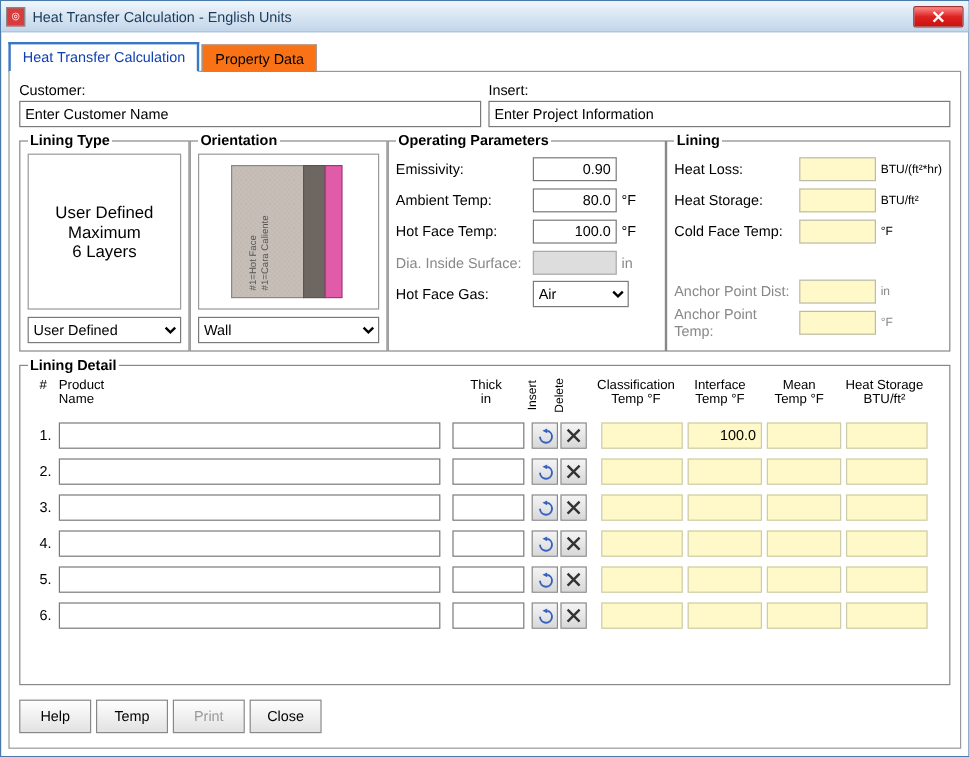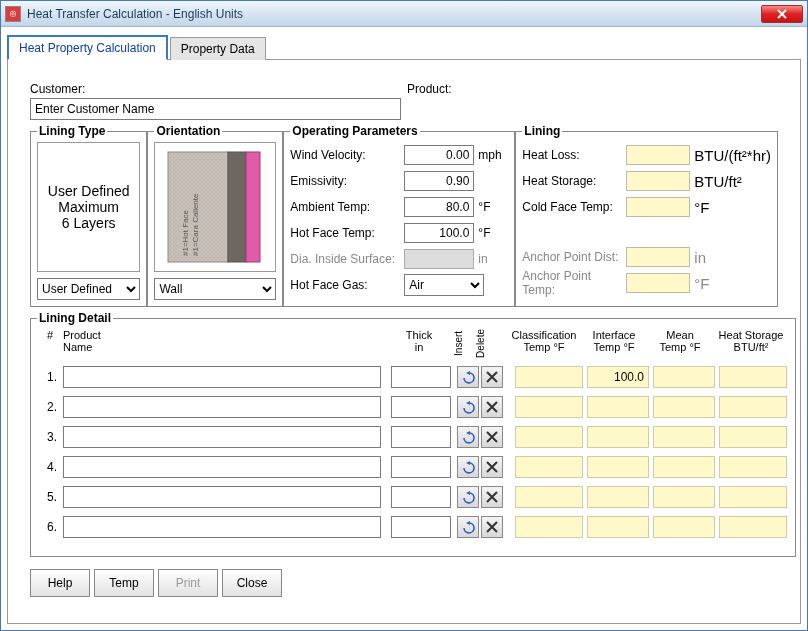--- a/index.html
+++ b/index.html
@@ -56,38 +56,38 @@
     flex-direction:column;
   }
   .tab-strip {
     display:flex;
     height: 26px;
     align-items:flex-end;
   }
   .tab {
     padding: 4px 10px;
     border: 1px solid #999;
-    background: #e5e5e5;
+    background: #f97316;
     border-bottom: none;
     margin-right: 2px;
     cursor:pointer;
     position:relative;
     top:1px;
     font-size:12px;
   }
   .tab.active {
     background: #fff;
     border: 2px solid #3a78c3;
     border-bottom: 1px solid #fff;
     color: #1040b0;
     z-index:2;
   }
   .panel {
     border: 1px solid #999;
-    padding: 22px;
+    padding: 8px;
     flex:1;
     display:flex;
     flex-direction:column;
     gap:4px;
   }
   .cust-proj {
     display:flex;
     gap:6px;
   }
   .cp-col { flex:1; display:flex; flex-direction:column; gap:2px; }
@@ -176,21 +176,21 @@
     align-items:center;
     height:26px;
     gap:4px;
   }
   .result-label { width:100px; font-size:12px;}
   .result-box {
     width:64px; height:20px;
     background:#fff8c8;
     border:1px solid #bba;
   }
-  .result-unit { font-size:15px; }
+  .result-unit { font-size:10px; }
   .result-row.disabled .result-label,
   .result-row.disabled .result-unit { color:#888; }
 
   .lining-detail {
     border:1px solid #888;
     padding:4px 6px;
     flex:1;
     display:flex;
     flex-direction:column;
   }
@@ -280,32 +280,33 @@
     <div class="title">Heat Transfer Calculation - English Units</div>
     <div class="close-btn">
       <svg viewBox="0 0 10 10">
           <path d="M1 1 L9 9 M9 1 L1 9" stroke="#fff" stroke-width="2"></path>
         </svg>
     </div>
   </div>
 
   <div class="content">
     <div class="tab-strip">
-      <div class="tab active">Heat Property Calculation</div>
+      <div class="tab active">Heat Transfer Calculation</div>
       <div class="tab">Property Data</div>
     </div>
 
     <div class="panel">
       <div class="cust-proj">
         <div class="cp-col">
           <div class="cp-label">Customer:</div>
           <input type="text" class="wide" value="Enter Customer Name" style="">
         </div>
         <div class="cp-col">
-          <div class="cp-label">Product:</div>
+          <div class="cp-label">Insert:</div>
+          <input type="text" class="wide" value="Enter Project Information" style="">
         </div>
       </div>
 
       <div class="mid-row">
         <fieldset class="lining-type">
           <legend>Lining Type</legend>
           <div class="type-box">
             <div>
               <div>User Defined</div>
               <div>Maximum</div>
@@ -335,25 +336,20 @@
             </svg>
           </div>
           <select class="dd">
             <option>Wall</option>
           </select>
         </fieldset>
 
         <fieldset class="op-params">
           <legend>Operating Parameters</legend>
           <div class="param-row">
-            <div class="param-label">Wind Velocity:</div>
-            <input class="param-input" value="0.00" style="">
-            <div class="param-unit">mph</div>
-          </div>
-          <div class="param-row">
             <div class="param-label">Emissivity:</div>
             <input class="param-input" value="0.90" style="">
             <div class="param-unit"></div>
           </div>
           <div class="param-row">
             <div class="param-label">Ambient Temp:</div>
             <input class="param-input" value="80.0" style="">
             <div class="param-unit">°F</div>
           </div>
           <div class="param-row">

